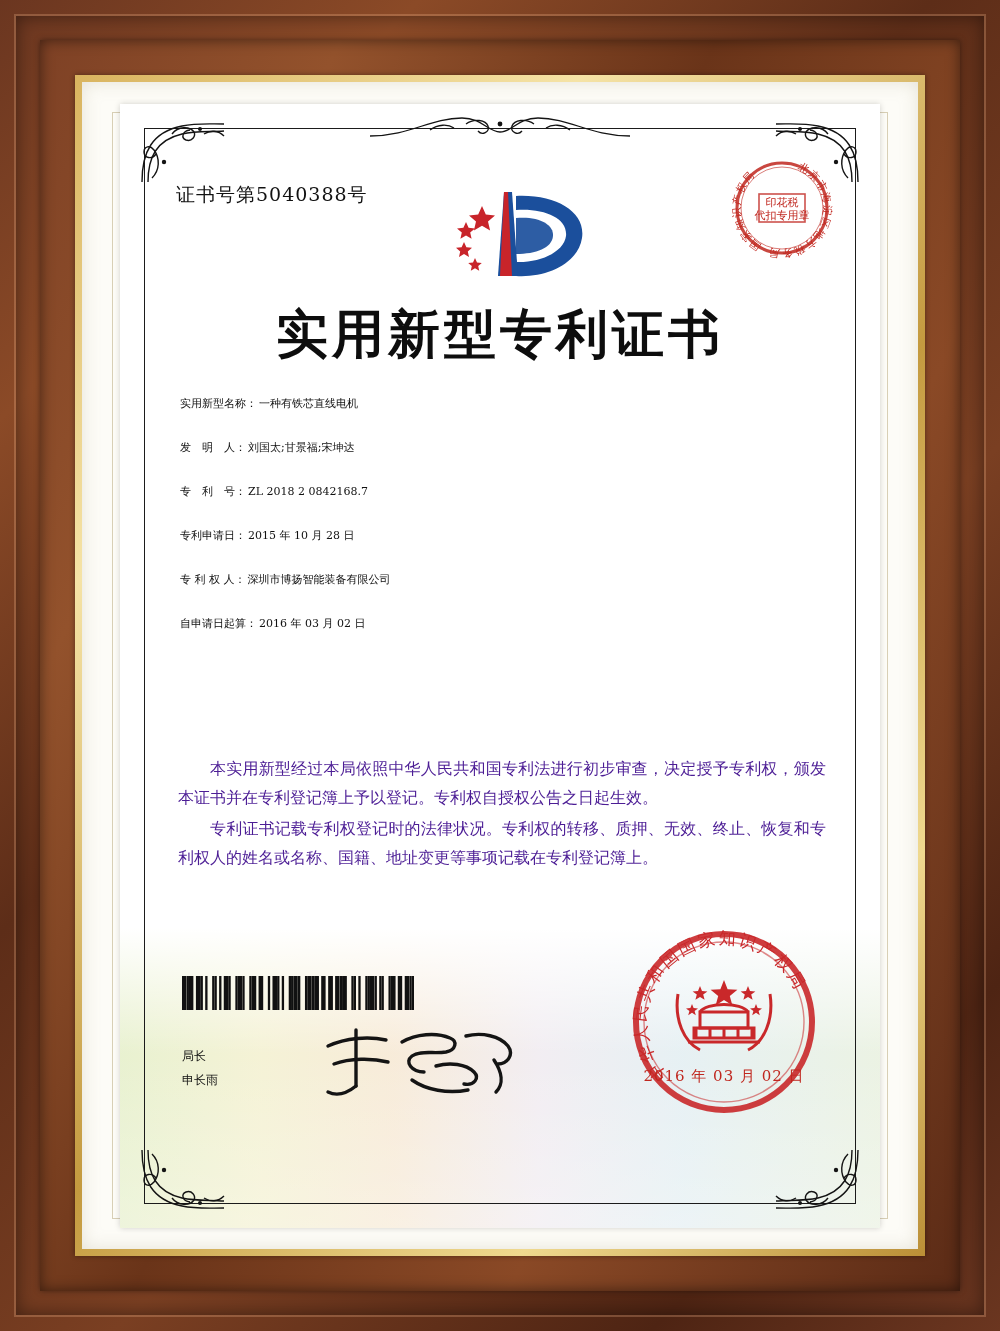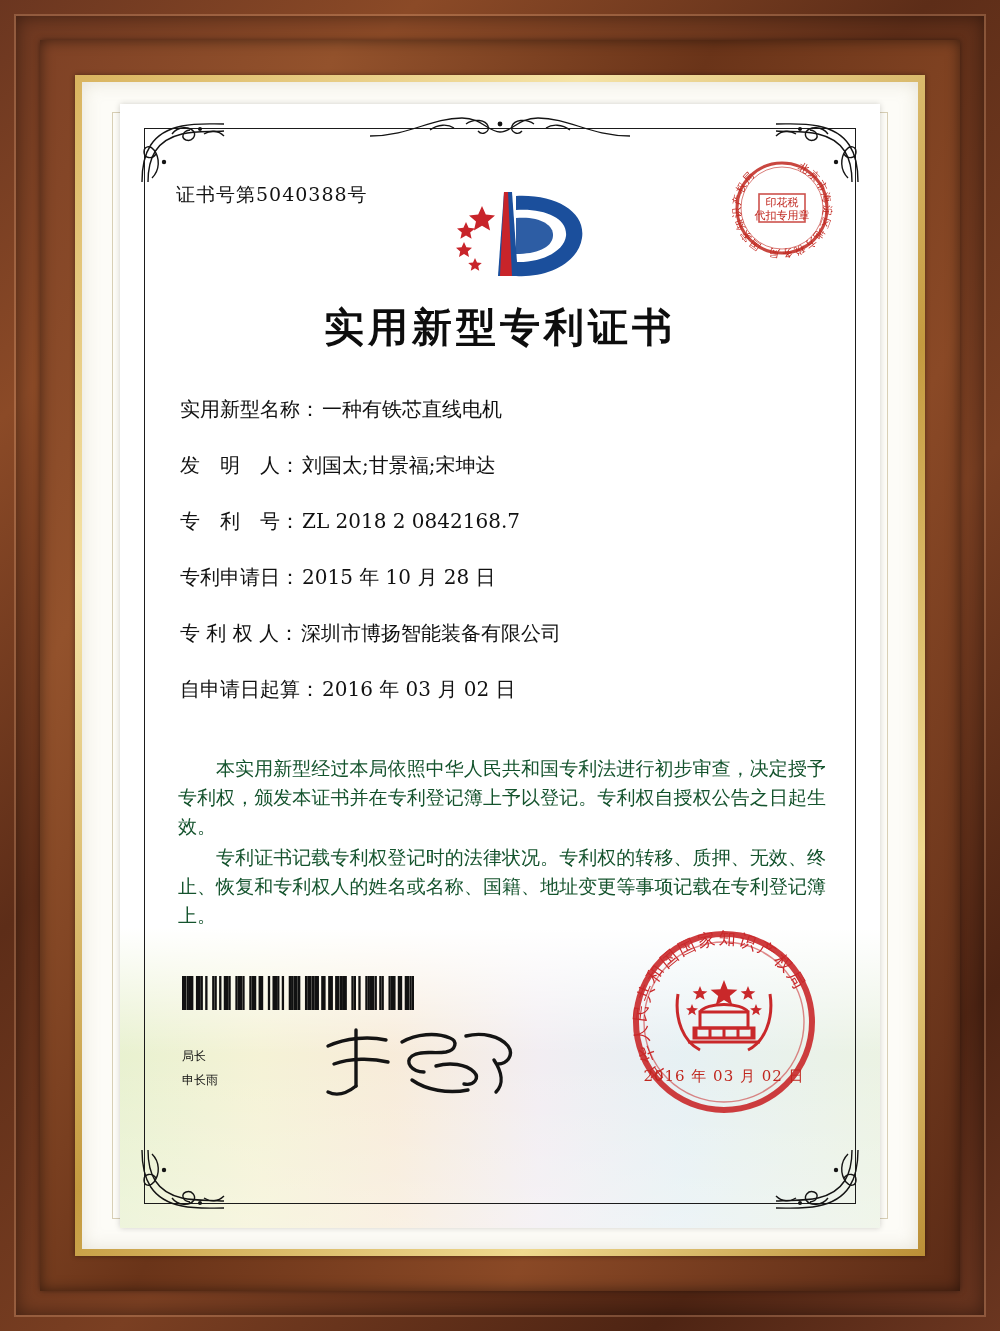--- a/index.html
+++ b/index.html
@@ -132,54 +132,54 @@
     position: absolute;
     right: 42px; top: 48px;
     width: 112px; height: 112px;
   }
 
   .title {
     position: absolute;
     left: 0; right: 0;
     top: 196px;
     text-align: center;
-    font-size: 40px;
+    font-size: 52px;
     font-weight: bold;
     letter-spacing: 4px;
     color: #0d0d0d;
     font-family: "DejaVu Serif", "Liberation Serif", serif;
   }
 
   
   .fields {
     position: absolute;
     left: 60px; top: 292px; right: 56px;
   }
   .field {
     display: flex;
     align-items: baseline;
     margin-bottom: 29px;
-    font-size: 20px;
+    font-size: 11px;
     color: #111;
     font-family: "DejaVu Serif", "Liberation Serif", serif;
   }
   .field .label {
     white-space: nowrap;
   }
   .field .value {
     margin-left: 2px;
   }
 
   
   .body-text {
     position: absolute;
     left: 58px; right: 54px; top: 650px;
-    font-size: 19px;
+    font-size: 16px;
     line-height: 29px;
-    color: #14532d;
+    color: #4c1d95;
     text-align: justify;
     font-family: "DejaVu Serif", "Liberation Serif", serif;
   }
   .body-text p {
     margin: 0 0 2px 0;
     text-indent: 2em;
   }
 
   
   .barcode {

